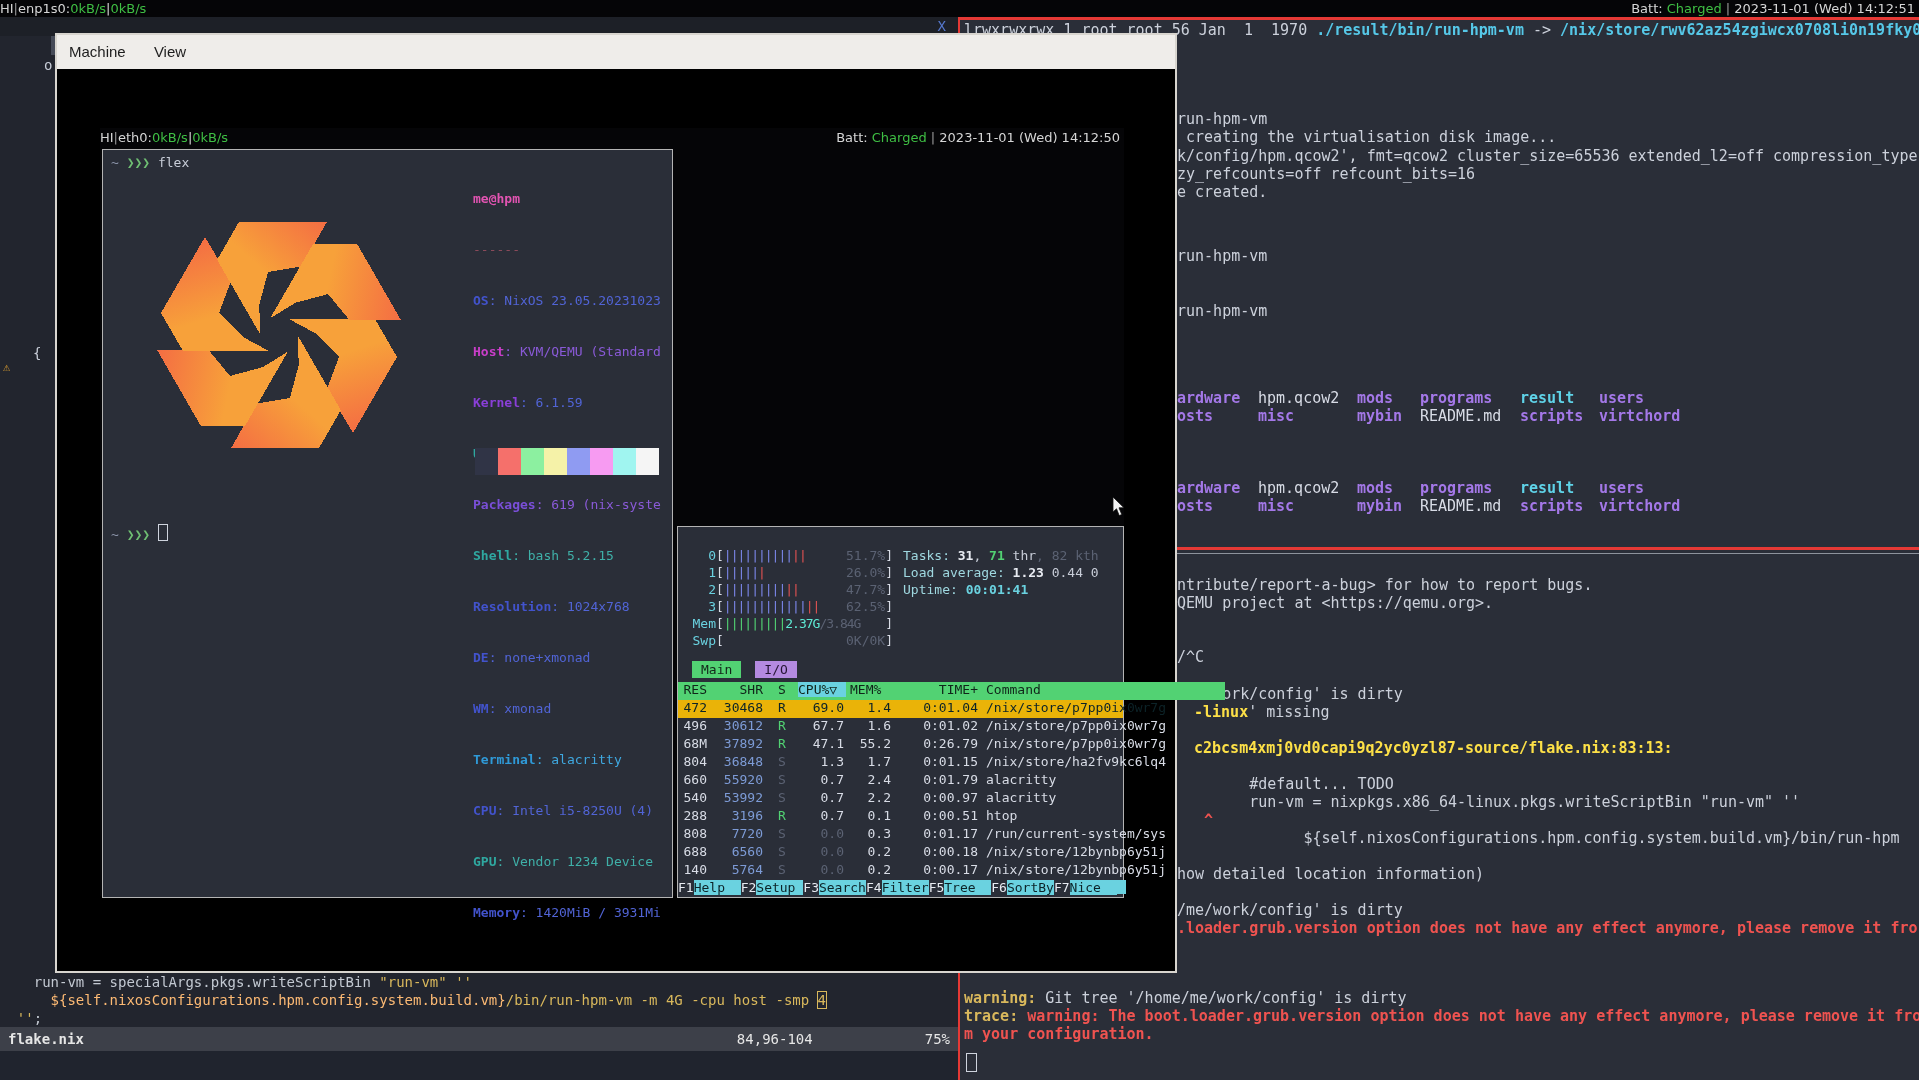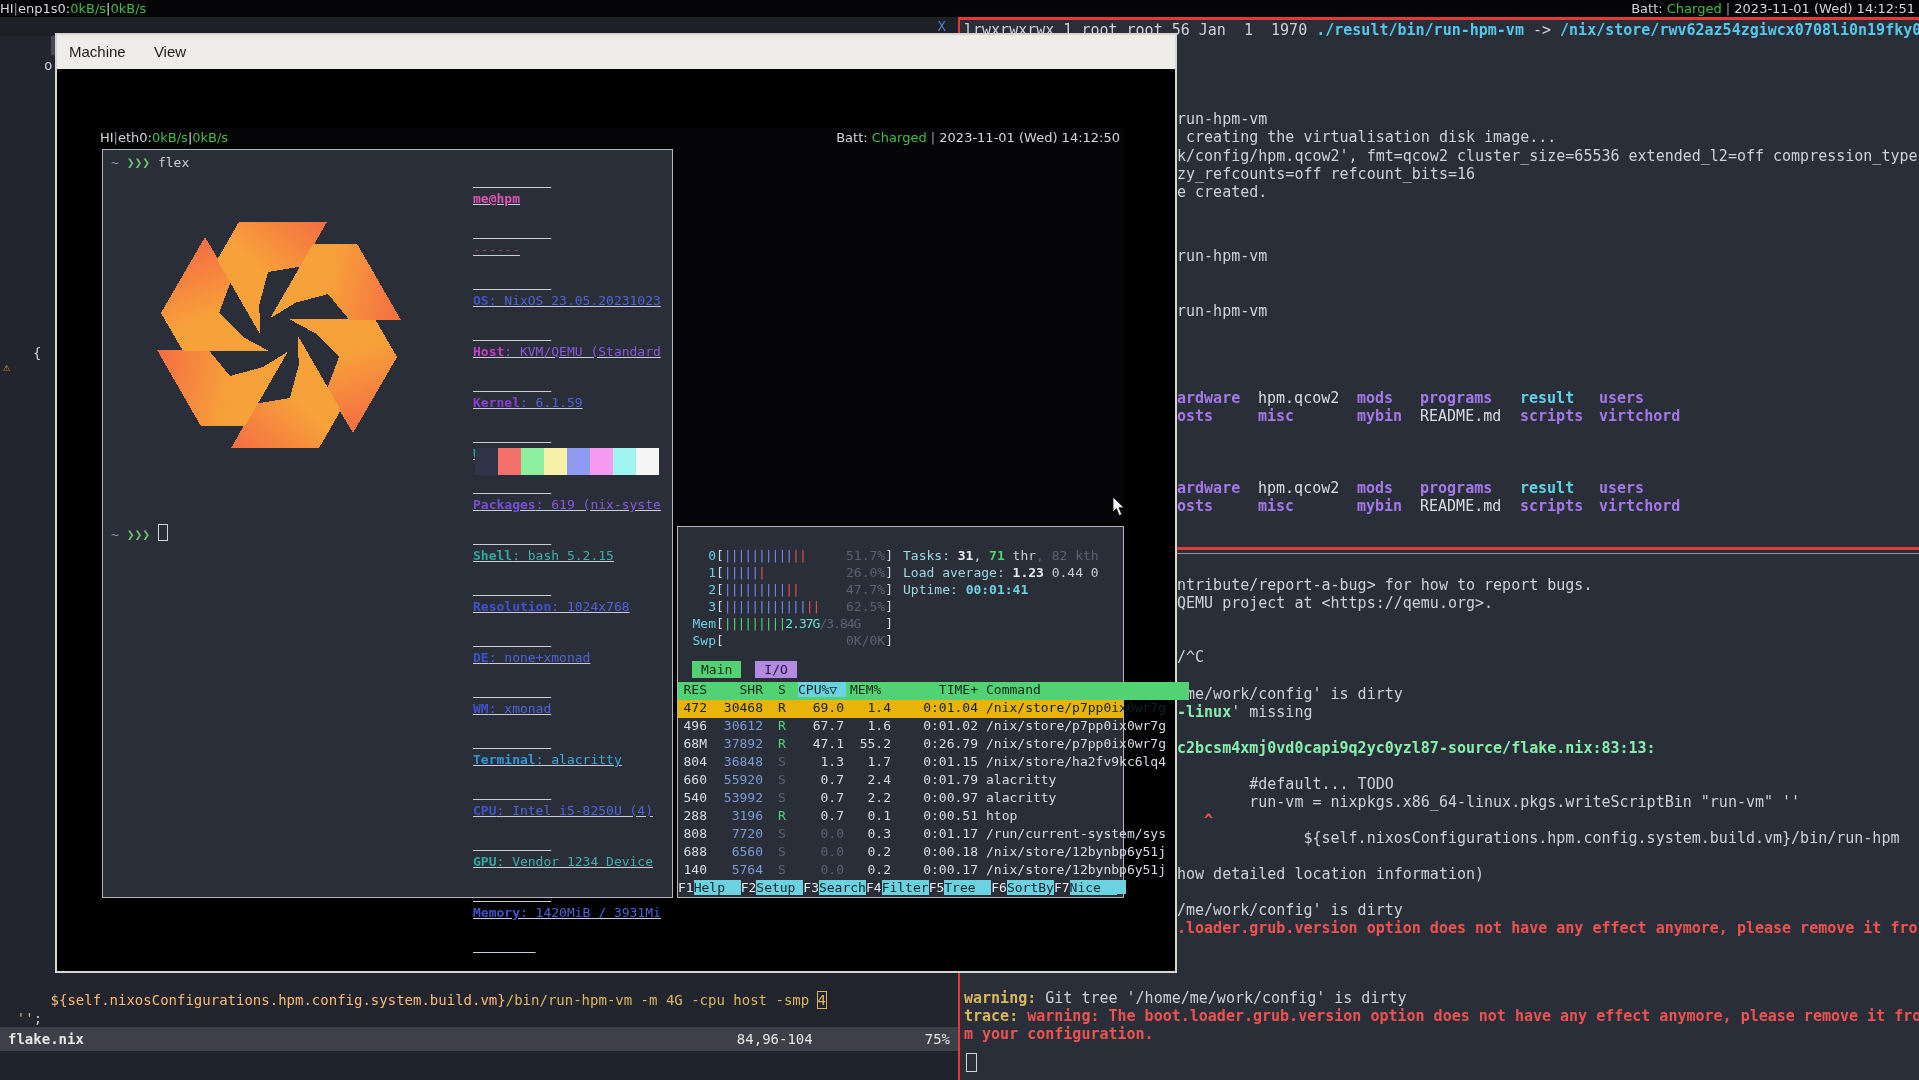--- a/index.html
+++ b/index.html
@@ -32,21 +32,21 @@
   #host-modeline .pos{margin-left:auto;margin-right:112px;}
   #host-modeline .pct{margin-right:8px;}
   #host-echo{position:absolute;left:0;top:1034px;width:958px;height:29px;background:#20242e;}
 
   
   #rterm{left:958px;top:17px;width:961px;height:1063px;background:#2a2e38;
          border-left:2px solid #e53935;border-top:3px solid #e53935;box-sizing:border-box;}
   .tl{position:absolute;white-space:pre;font-size:15px;line-height:19px;color:#ccd1db;}
   .cut{left:217px;} .full{left:4px;}
   .cyanb{color:#56c8e8;font-weight:bold;}
-  .pinkb{color:#86efac;font-weight:bold;}
+  .pinkb{color:#fde047;font-weight:bold;padding-left:17px;}
   .redb{color:#ef5350;font-weight:bold;}
   .warnb{color:#d9b85c;font-weight:bold;}
   .lsrow{display:flex;}
   .lsrow span{white-space:pre;}
   .lc0{width:81px;} .lc1{width:99px;} .lc2{width:63px;} .lc3{width:100px;} .lc4{width:79px;}
   .dir{color:#a478e8;font-weight:bold;} .fil{color:#d8dce6;} .lnk{color:#5fd3e8;font-weight:bold;}
   #rdivider{position:absolute;left:0;top:527px;width:961px;height:3px;background:#e53935;}
   #rdivider2{position:absolute;left:0;top:533px;width:961px;height:1px;background:#8d939c;}
   #rcursor{position:absolute;left:6px;top:1033px;width:9px;height:17px;border:1px solid #cfd4de;}
 
@@ -62,21 +62,21 @@
   #vm-xmobar{position:absolute;left:0;top:0;width:1024px;height:19px;background:#050507;color:#d6d6d6;
              font-family:"DejaVu Sans",sans-serif;font-size:13px;line-height:19px;display:flex;}
   #vm-xmobar .right{margin-left:auto;padding-right:4px;}
 
   
   #vm-term{position:absolute;left:2px;top:21px;width:571px;height:749px;background:#2a2e38;
            border:1px solid #b4b4b4;box-sizing:border-box;}
   #vm-term .prompt{position:absolute;white-space:pre;font-size:13px;}
   .parrow{color:#6fbf73;}
   #nix-logo{position:absolute;left:3px;top:19px;}
-  #neofetch{position:absolute;left:370px;top:6px;font-size:13px;line-height:17px;white-space:pre;text-decoration:underline;}
+  #neofetch{position:absolute;left:370px;top:6px;font-size:13px;line-height:17px;white-space:pre;}
   .nf{white-space:pre;}
   .nf b{font-weight:bold;}
   #nf-user{color:#e254b2;font-weight:bold;}
   #nf-sep{color:#8a4a5a;}
   #palette{position:absolute;left:372px;top:298px;display:flex;}
   #palette span{width:23px;height:27px;display:inline-block;}
   .hollow{display:inline-block;width:8px;height:15px;border:1px solid #cfd4de;vertical-align:-2px;}
 
   
   #vm-emacs{position:absolute;left:577px;top:21px;width:447px;height:365px;background:#262b36;
@@ -103,21 +103,21 @@
   .mpct{position:absolute;right:0;top:0;color:#5b6273;letter-spacing:0;}
   .mused{color:#5eead4;} .mtot{color:#5b6273;}
   .hstat{position:absolute;left:225px;white-space:pre;color:#9fd8e0;}
   .hstat b{color:#e8ebf2;} .hstat .g{color:#52d273;font-weight:bold;}
   .hstat .w{color:#c8cdd8;} .hstat .dim{color:#5b6273;}
   .hstat .cyb{color:#6ad2e0;font-weight:bold;}
   #htop-tabs{position:absolute;left:14px;top:135px;}
   .htab{padding:1px 9px;font-size:13px;}
   .htab.main{background:#52d273;color:#13261a;}
   .htab.io{background:#b48ae0;color:#241333;margin-left:14px;}
-  #htop-header{position:absolute;left:0;top:155px;width:511px;height:18px;background:#52d273;color:#10251a;}
+  #htop-header{position:absolute;left:0;top:155px;width:511px;height:18px;background:#52d273;color:#10251a;padding-left:36px;}
   .hcell{position:absolute;white-space:pre;}
   .hrow{position:absolute;left:0;width:445px;height:18px;white-space:pre;}
   .hrow.sel{background:#eab308;}
   .hrow.sel span{color:#0c2328 !important;}
   .c-res{position:absolute;left:3px;width:26px;text-align:right;color:#d8dce6;}
   .c-shr{position:absolute;left:35px;width:50px;text-align:right;color:#7d9bd6;}
   .c-st{position:absolute;left:100px;color:#52d273;}
   .c-st.slp{color:#5b6273;}
   .c-cpu{position:absolute;left:118px;width:48px;text-align:right;color:#d8dce6;}
   .c-mem{position:absolute;left:172px;width:41px;text-align:right;color:#d8dce6;}
@@ -153,20 +153,21 @@
       <span class="tab">h/main.nix</span>
       <span class="tab">h/hpm.nix</span>
       <span class="tab">u/m/default.nix</span>
       <span class="tab">p/ssh.nix</span>
       <span class="tab">p/bash.nix</span>
       <span id="tab-close">X</span>
     </div>
     <span class="frag" style="left:44px;top:40px;">o</span>
     <span class="frag" style="left:33px;top:328px;">{</span>
     <span class="frag" style="left:3px;top:343px;color:#dfa030;font-size:12px;">⚠</span>
+    <div class="code-line" style="left:0;top:956px;"><span>    run-vm = specialArgs.pkgs.writeScriptBin </span><span class="ystr">"run-vm"</span><span class="ystr"> ''</span></div>
     <div class="code-line" style="left:0;top:974px;"><span>      </span><span class="mvar">${self.nixosConfigurations.hpm.config.system.build.vm}</span><span class="ystr">/bin/run-hpm-vm -m 4G -cpu host -smp </span><span class="ystr curbox">4</span></div>
     <div class="code-line" style="left:0;top:992px;"><span class="ystr">  ''</span><span>;</span></div>
     <div id="host-modeline">
       <span class="fname">flake.nix</span>
       <span class="pos">84,96-104</span>
       <span class="pct">75%</span>
     </div>
     <div id="host-echo"></div>
   </div>
 

